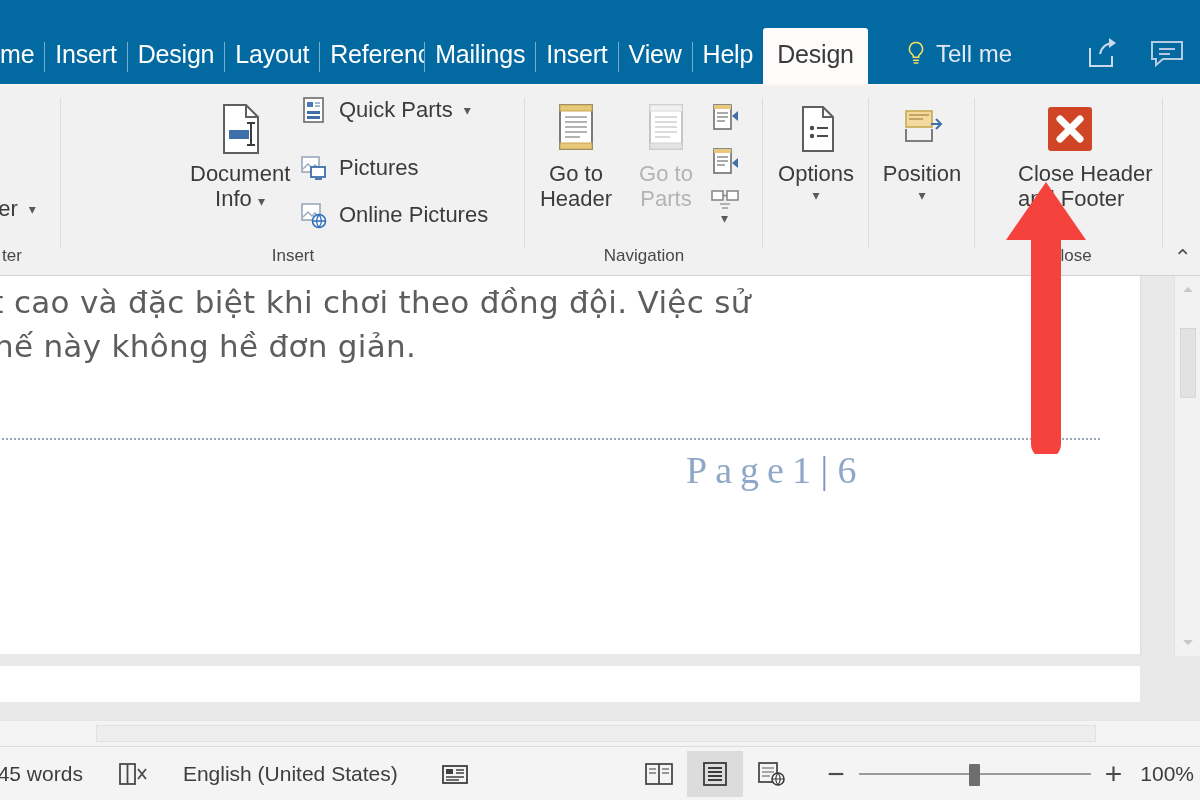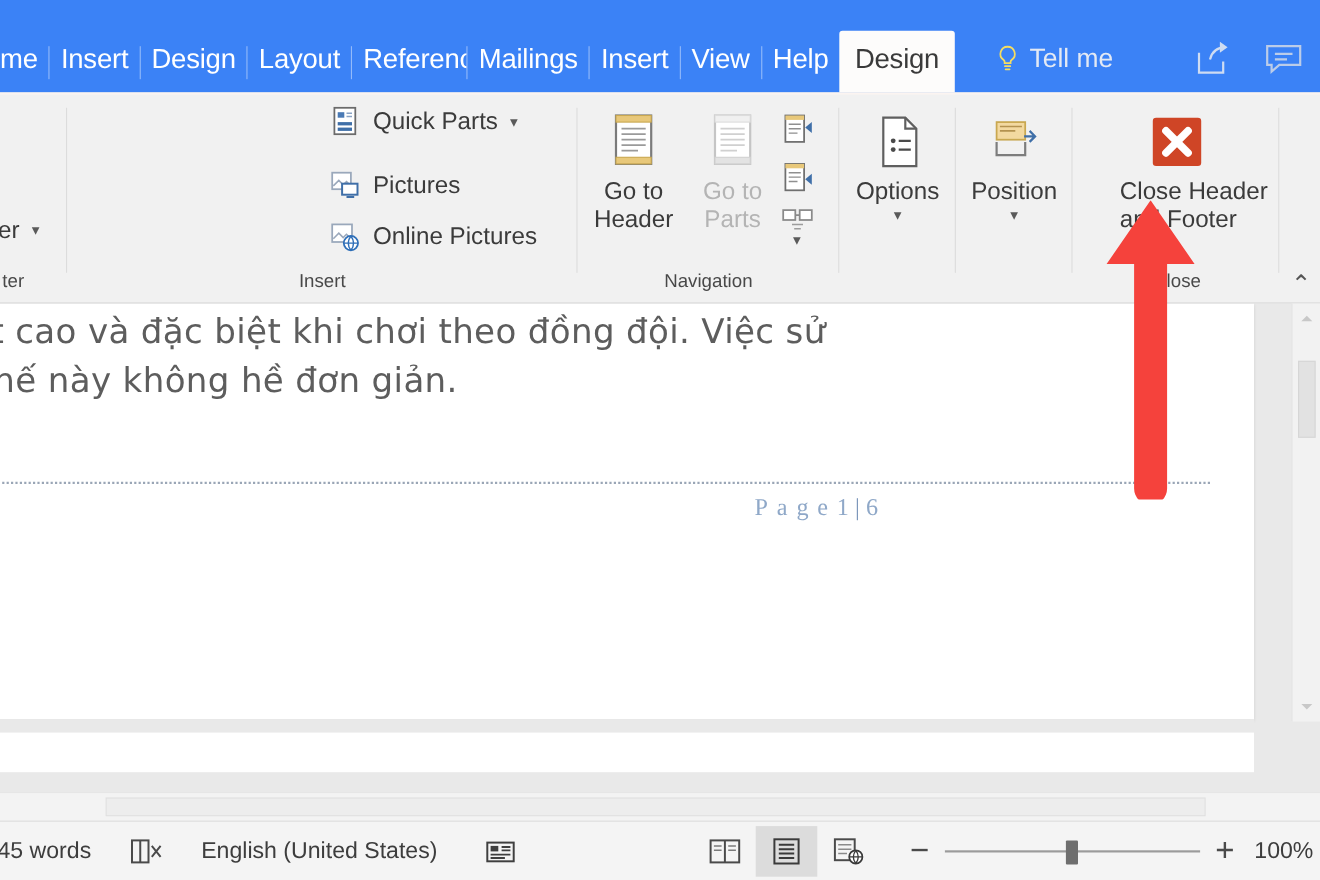--- a/index.html
+++ b/index.html
@@ -7,21 +7,21 @@
     width: 1200px; height: 800px;
     overflow: hidden;
     font-family: "Liberation Sans", sans-serif;
     background: #ffffff;
   }
   #app { position: relative; width: 1200px; height: 800px; }
 
   
   .titlebar {
     position: absolute; left: 0; top: 0; width: 1200px; height: 104px;
-    background: #3b82f6;
+    background: #0369a1;
   }
   .tabstrip {
     position: absolute; left: 0; top: 28px; height: 56px;
     display: flex; align-items: flex-start;
   }
   .tab {
     position: relative;
     color: #ffffff;
     font-size: 25px;
     line-height: 1;
@@ -118,21 +118,21 @@
     letter-spacing: 0.3px;
     font-family: "DejaVu Sans", sans-serif;
     white-space: nowrap;
   }
   .footer-divider {
     position: absolute; left: -6px; top: 162px; width: 1126px; height: 0;
     border-top: 2px dotted #9aa6b6;
   }
   .footer-text {
     position: absolute; left: 706px; top: 172px;
-    font-size: 22px; color: #8fa8c8;
+    font-size: 38px; color: #8fa8c8;
     font-family: "Liberation Serif", serif;
   }
   .footer-text .spaced { letter-spacing: 8px; }
   .footer-text .pipe { color:#7d97bb; }
   .page-gap {
     position: absolute; left: -20px; top: 378px; width: 1160px; height: 46px;
     background: #e9e9e9;
   }
   .page2 {
     position: absolute; left: -20px; top: 390px; width: 1160px; height: 36px;
@@ -255,20 +255,35 @@
         <span>ber</span>
         <span class="caret">▾</span>
       </div>
       <div class="group-label" style="left:-38px; width:100px;">ter</div>
     </div>
     <div class="group-sep" style="left:60px;"></div>
 
     <div class="group" style="left:62px; width:462px;">
 
 
+      <div class="bigbtn" style="left:128px;">
+        <div class="ico">
+          <svg width="60" height="60" viewBox="0 0 60 60">
+            <path d="M14 6h22l12 12v36H14z" fill="#ffffff" stroke="#5f5f5f" stroke-width="2"></path>
+            <path d="M36 6v12h12" fill="none" stroke="#5f5f5f" stroke-width="2"></path>
+            <rect x="19" y="31" width="20" height="9" fill="#3f6fa8"></rect>
+            <path d="M41 24v22M37 24h8M37 46h8" stroke="#3c3c3c" stroke-width="2"></path>
+          </svg>
+        </div>
+        <div class="lbl">Document</div>
+        <div class="lbl">
+          <span>Info</span>
+          <span class="caret">▾</span>
+        </div>
+      </div>
 
       <div class="smallitem" style="left:238px; top:8px;">
         <span class="si-ico">
           <svg width="28" height="28" viewBox="0 0 28 28">
             <rect x="4" y="2" width="19" height="24" fill="#fff" stroke="#6b6b6b" stroke-width="1.6"></rect>
             <rect x="7" y="6" width="6" height="5" fill="#4a7ab5"></rect>
             <path d="M15 7h5M15 10h5" stroke="#8aa4c6" stroke-width="1.4"></path>
             <rect x="7" y="15" width="13" height="3" fill="#3f6fa8"></rect>
             <rect x="7" y="20" width="13" height="3" fill="#3f6fa8"></rect>
           </svg>

